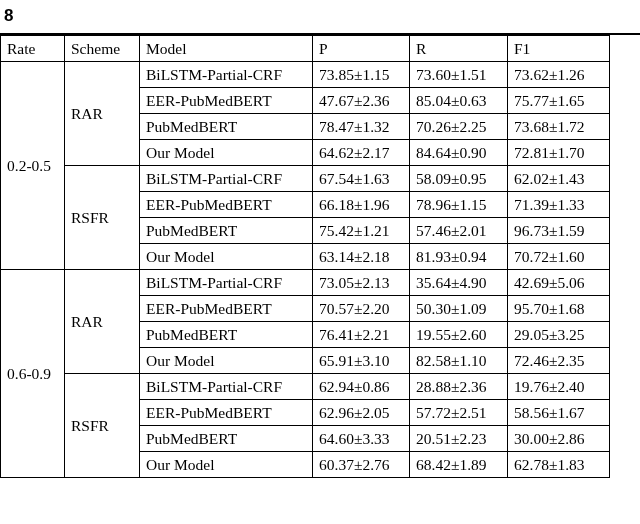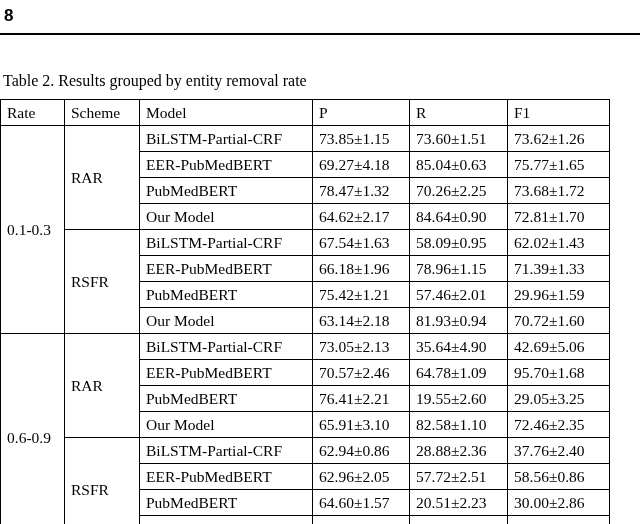--- a/index.html
+++ b/index.html
@@ -57,21 +57,20 @@
 </style>
 </head>
 <body>
 
 <div>
   <header>
     <span class="page-number">8</span>
     <hr class="header-rule">
   </header>
 
-  <p class="caption">Table 2. Results grouped by entity removal rate</p>
 
   <table class="results">
     <colgroup>
       <col class="c-rate">
         <col class="c-scheme">
         <col class="c-model">
         <col class="c-p">
         <col class="c-r">
         <col class="c-f1">
     </colgroup>
@@ -80,30 +79,30 @@
         <th>Rate</th>
         <th>Scheme</th>
         <th>Model</th>
         <th>P</th>
         <th>R</th>
         <th>F1</th>
       </tr>
     </thead>
     <tbody>
       <tr>
-        <td rowspan="8">0.1-0.3</td>
+        <td rowspan="8">0.2-0.5</td>
         <td rowspan="4">RAR</td>
         <td>BiLSTM-Partial-CRF</td>
         <td>73.85±1.15</td>
         <td>73.60±1.51</td>
         <td class="bold">73.62±1.26</td>
       </tr>
       <tr>
         <td>EER-PubMedBERT</td>
-        <td>69.27±4.18</td>
+        <td>47.67±2.36</td>
         <td class="bold">85.04±0.63</td>
         <td class="bold">75.77±1.65</td>
       </tr>
       <tr>
         <td>PubMedBERT</td>
         <td class="bold">78.47±1.32</td>
         <td>70.26±2.25</td>
         <td class="bold">73.68±1.72</td>
       </tr>
       <tr>
@@ -122,70 +121,70 @@
       <tr>
         <td>EER-PubMedBERT</td>
         <td>66.18±1.96</td>
         <td>78.96±1.15</td>
         <td class="bold">71.39±1.33</td>
       </tr>
       <tr>
         <td>PubMedBERT</td>
         <td class="bold">75.42±1.21</td>
         <td>57.46±2.01</td>
-        <td>29.96±1.59</td>
+        <td>96.73±1.59</td>
       </tr>
       <tr>
         <td>Our Model</td>
         <td>63.14±2.18</td>
         <td class="bold">81.93±0.94</td>
         <td class="bold">70.72±1.60</td>
       </tr>
       <tr>
         <td rowspan="8">0.6-0.9</td>
         <td rowspan="4">RAR</td>
         <td>BiLSTM-Partial-CRF</td>
         <td class="bold">73.05±2.13</td>
         <td>35.64±4.90</td>
         <td>42.69±5.06</td>
       </tr>
       <tr>
         <td>EER-PubMedBERT</td>
-        <td>70.57±2.46</td>
-        <td class="bold">64.78±1.09</td>
+        <td>70.57±2.20</td>
+        <td class="bold">50.30±1.09</td>
         <td class="bold">95.70±1.68</td>
       </tr>
       <tr>
         <td>PubMedBERT</td>
         <td class="bold">76.41±2.21</td>
         <td>19.55±2.60</td>
         <td>29.05±3.25</td>
       </tr>
       <tr>
         <td>Our Model</td>
         <td>65.91±3.10</td>
         <td class="bold">82.58±1.10</td>
         <td class="bold">72.46±2.35</td>
       </tr>
       <tr>
         <td rowspan="4">RSFR</td>
         <td>BiLSTM-Partial-CRF</td>
         <td class="bold">62.94±0.86</td>
         <td>28.88±2.36</td>
-        <td>37.76±2.40</td>
+        <td>19.76±2.40</td>
       </tr>
       <tr>
         <td>EER-PubMedBERT</td>
         <td class="bold">62.96±2.05</td>
         <td>57.72±2.51</td>
-        <td>58.56±0.86</td>
+        <td>58.56±1.67</td>
       </tr>
       <tr>
         <td>PubMedBERT</td>
-        <td class="bold">64.60±1.57</td>
+        <td class="bold">64.60±3.33</td>
         <td>20.51±2.23</td>
         <td>30.00±2.86</td>
       </tr>
       <tr>
         <td>Our Model</td>
         <td class="bold">60.37±2.76</td>
         <td class="bold">68.42±1.89</td>
         <td class="bold">62.78±1.83</td>
       </tr>
     </tbody>

